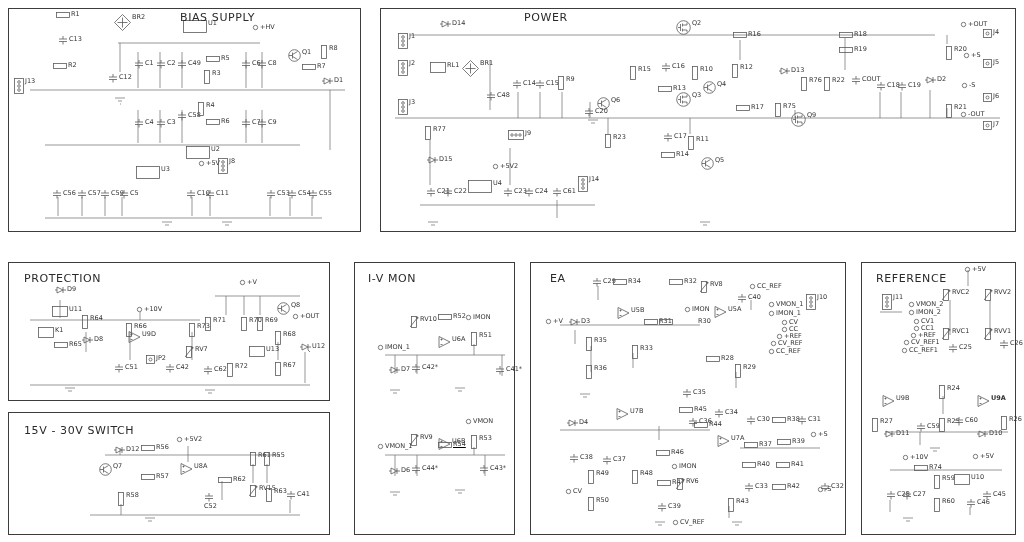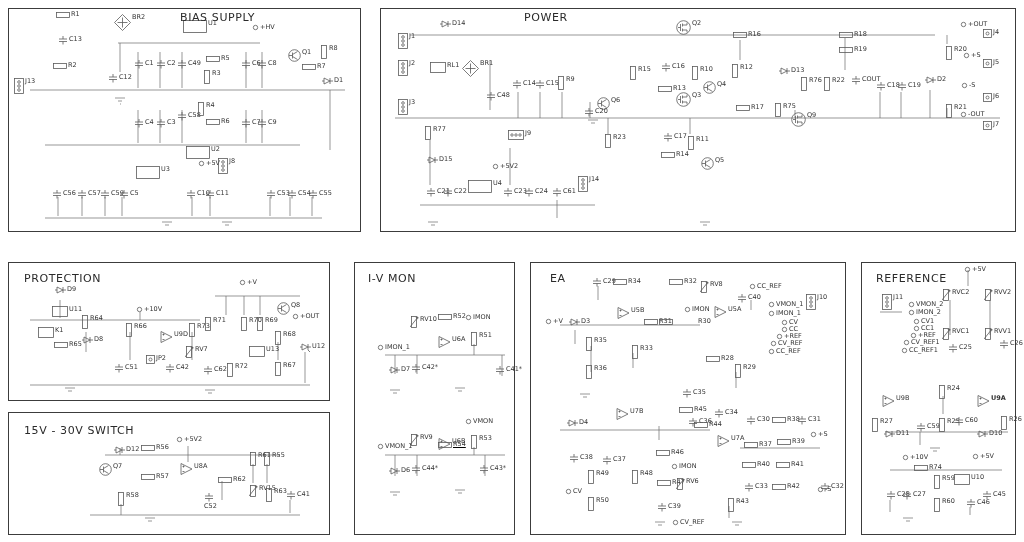--- a/index.html
+++ b/index.html
@@ -721,21 +721,21 @@
         <rect x="0.5" y="1.5" width="13" height="5"></rect>
       </svg>
       <span>R65</span>
     </div>
     <div class="comp" style="left: 82px; top: 336px;">
       <svg width="11" height="8" viewBox="0 0 11 8">
         <path d="M2,1 L2,7 L8,4 Z M8,1 V7 M0,4 H2 M8,4 H11"></path>
       </svg>
       <span>D8</span>
     </div>
-    <div class="comp" style="left: 116px; top: 331px; padding-left: 44px;">
+    <div class="comp" style="left: 84px; top: 331px; padding-left: 44px;">
       <svg width="13" height="12" viewBox="0 0 13 12">
         <path d="M1,0.5 L1,11.5 L12,6 Z M2.5,3.5 h2 M3.5,2.5 v2 M2.5,8.5 h2"></path>
       </svg>
       <span>U9D</span>
     </div>
     <div class="comp" style="left: 136px; top: 306px;">
       <svg width="7" height="7" viewBox="0 0 7 7">
         <circle cx="3.5" cy="3.5" r="2.2"></circle>
       </svg>
       <span>+10V</span>

